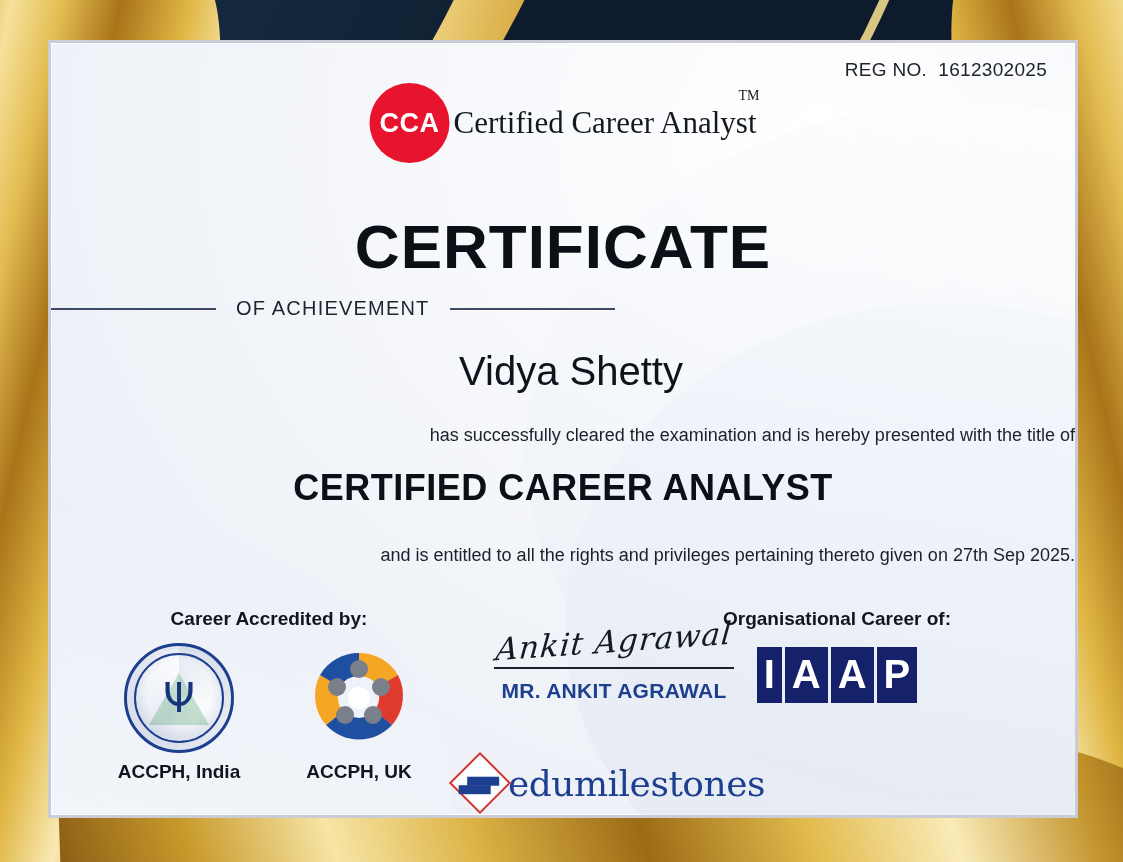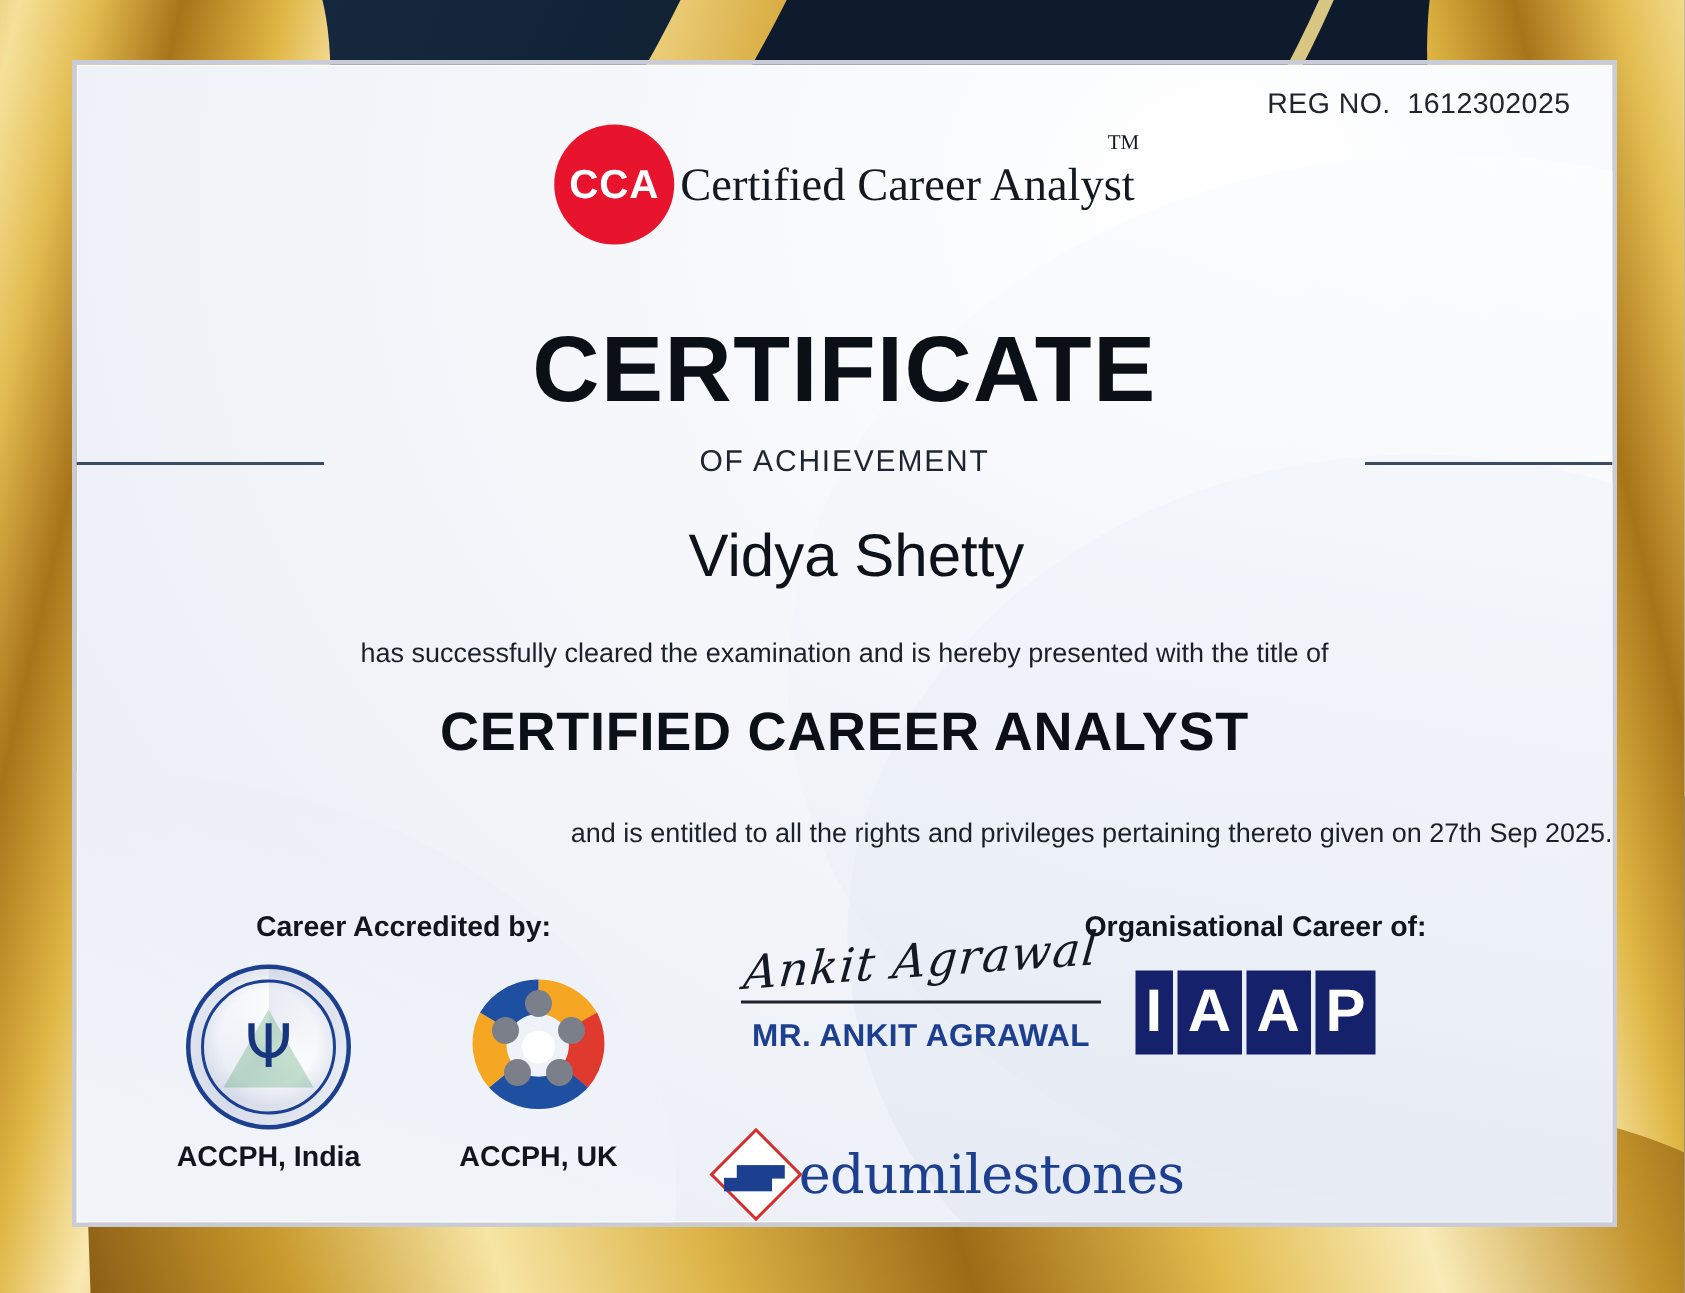--- a/index.html
+++ b/index.html
@@ -148,34 +148,34 @@
 
   
   .title {
     position: absolute; left: 0; right: 0; top: 168px;
     text-align: center;
     font-size: 62px; font-weight: bold; letter-spacing: 1px;
     color: #0b0f16;
   }
   .subtitle-row {
     position: absolute; left: 0; right: 0; top: 254px;
-    display: flex; align-items: center; justify-content: space-between; gap: 20px;
+    display: flex; align-items: center; justify-content: flex-start; gap: 20px;
   }
   .subtitle-row .rule { width: 165px; height: 2px; background: #3c4a63; }
   .subtitle {
     font-size: 20px; letter-spacing: 1.2px; color: #1e2530;
   }
 
   .recipient {
     position: absolute; left: 0; right: 0; top: 306px;
     text-align: center; font-size: 40px; color: #0e131b; padding-left: 16px;
   }
   .line-1 {
     position: absolute; left: 0; right: 0; top: 382px;
-    text-align: center; font-size: 18px; color: #1b2029;
+    text-align: right; font-size: 18px; color: #1b2029;
   }
   .award-title {
     position: absolute; left: 0; right: 0; top: 424px;
     text-align: center; font-size: 36px; font-weight: bold;
     letter-spacing: .5px; color: #0b0f16;
   }
   .line-2 {
     position: absolute; left: 0; right: 0; top: 502px;
     text-align: right; font-size: 18px; color: #1b2029;
   }
@@ -251,22 +251,22 @@
     margin: 8px auto 10px;
   }
   .sig-name {
     font-size: 21px; font-weight: bold; color: #1d3f8f; letter-spacing: .3px;
   }
   .sig-role {
     font-size: 18px; font-weight: bold; color: #a8741b; margin-top: 4px;
   }
 
   .edumilestones {
-    position: absolute; left: 420px; top: 718px; width: 330px;
-    display: flex; align-items: center; justify-content: center; gap: 6px;
+    position: absolute; left: 384px; top: 718px; width: 330px;
+    display: flex; align-items: center; justify-content: flex-end; gap: 6px;
   }
   .edu-mark {
     width: 44px; height: 44px;
     border: 2px solid #d32f2f;
     transform: rotate(45deg);
     position: relative; background: #fff;
   }
   .edu-mark::before {
     content: ""; position: absolute; left: 5px; top: 12px;
     width: 32px; height: 9px; background: #1d3f8f;

